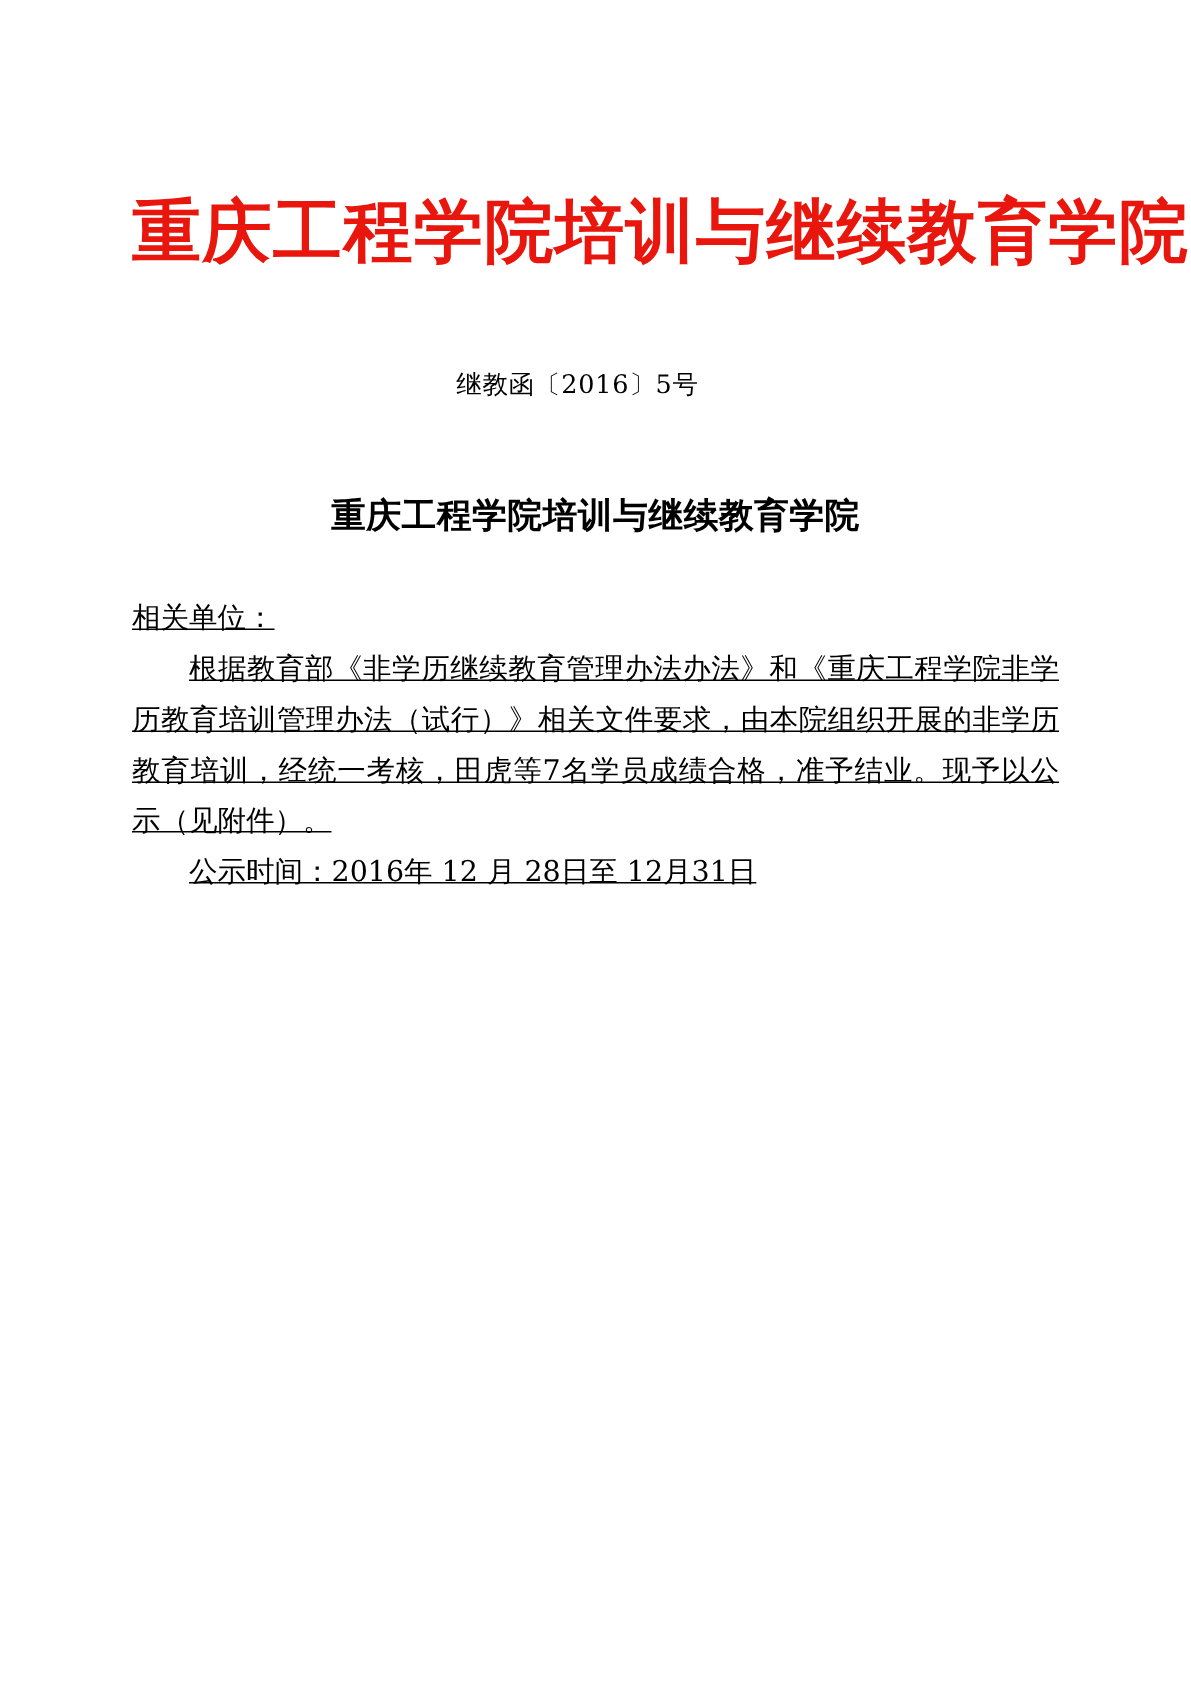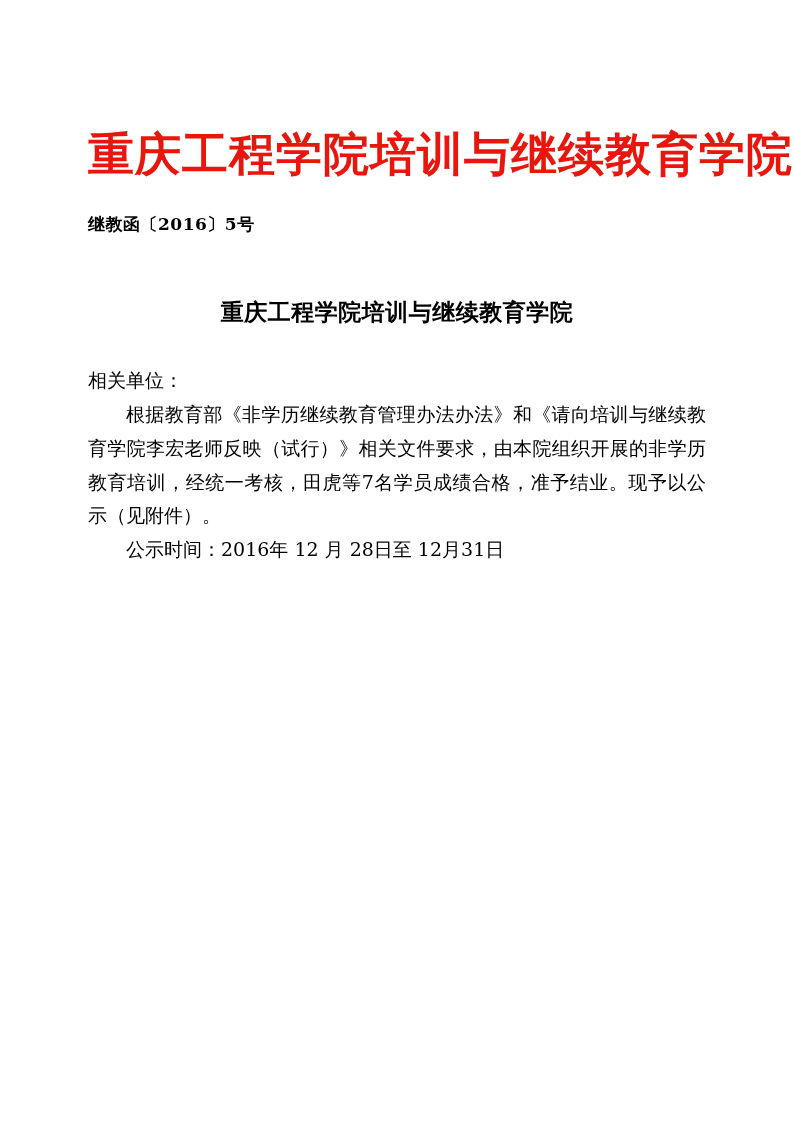--- a/index.html
+++ b/index.html
@@ -34,24 +34,23 @@
     font-family: "DejaVu Serif", "Liberation Serif", serif;
     font-weight: 700;
     font-size: 46px;
     line-height: 1.15;
     letter-spacing: 1px;
     white-space: nowrap;
   }
 
   
   .doc-number-row {
-    margin-top: 32px;
-    text-align: left;
+    margin-top: 64px;
+    text-align: center;
     padding-right: 24px;
-    font-weight: bold;
   }
   .doc-number {
     font-size: 17px;
     letter-spacing: 0.5px;
   }
 
   
   .title-block {
     margin-top: 56px;
     text-align: center;
@@ -63,20 +62,21 @@
     letter-spacing: 0.5px;
   }
 
   
   .body-block {
     margin-top: 32px;
     font-size: 19px;
     line-height: 1.78;
     text-align: justify;
     text-justify: inter-ideograph;
+    text-decoration: underline;
   }
   .salutation {
     margin: 0 0 0 0;
   }
   .para {
     margin: 0;
     text-indent: 2em;
   }
 </style>
 </head>
@@ -91,17 +91,17 @@
   <div class="doc-number-row">
     <span class="doc-number">继教函〔2016〕5号</span>
   </div>
 
   <div class="title-block">
     <div class="title-line">重庆工程学院培训与继续教育学院</div>
   </div>
 
   <div class="body-block">
     <p class="salutation">相关单位：</p>
-    <p class="para">根据教育部《非学历继续教育管理办法办法》和《请向培训与继续教育学院李宏老师反映（试行）》相关文件要求，由本院组织开展的非学历教育培训，经统一考核，田虎等7名学员成绩合格，准予结业。现予以公示（见附件）。</p>
+    <p class="para">根据教育部《非学历继续教育管理办法办法》和《重庆工程学院非学历教育培训管理办法（试行）》相关文件要求，由本院组织开展的非学历教育培训，经统一考核，田虎等7名学员成绩合格，准予结业。现予以公示（见附件）。</p>
     <p class="para">公示时间：2016年 12 月 28日至 12月31日</p>
   </div>
 
 </div>
 
 </body></html>

